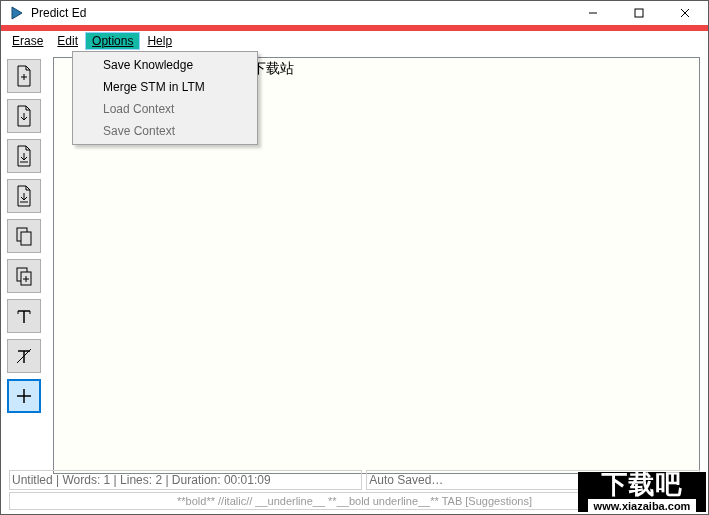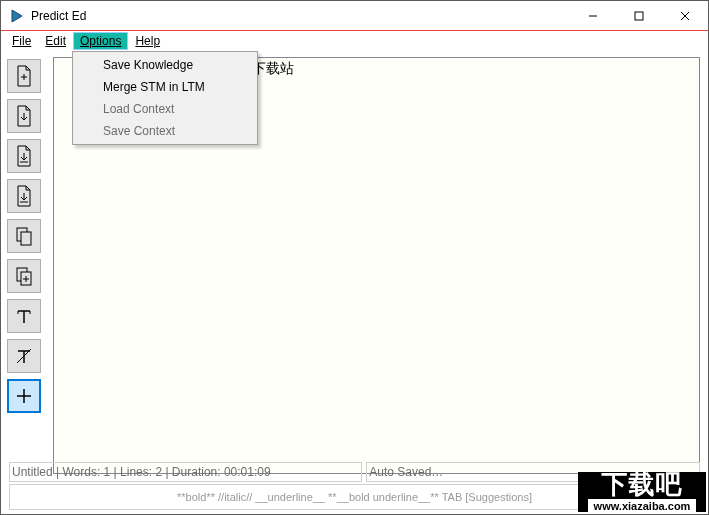--- a/index.html
+++ b/index.html
@@ -12,21 +12,21 @@
     overflow: hidden;
     border: 1px solid #5a5a5a;
     position: relative;
   }
   .titlebar {
     height: 30px;
     display: flex;
     align-items: center;
     padding: 0 0 0 8px;
     background: #fff;
-    border-bottom: 1px solid #ef4444;
+    border-bottom: 6px solid #ef4444;
   }
   .titlebar .app-icon { width: 16px; height: 16px; margin-right: 6px; }
   .titlebar .title { flex: 1; font-size: 12px; color: #000; }
   .win-controls { display: flex; height: 100%; }
   .win-btn { width: 46px; height: 100%; display: flex; align-items: center; justify-content: center; }
   .win-btn svg { stroke: #000; fill: none; }
   .menubar {
     height: 20px;
     display: flex;
     align-items: center;
@@ -97,21 +97,21 @@
     z-index: 10;
   }
   .dropdown-item {
     padding: 4px 8px 4px 28px;
     font-size: 12px;
     color: #000;
     cursor: default;
   }
   .dropdown-item.disabled { color: #6d6d6d; }
   .hintbar {
-    height: 26px;
+    height: 18px;
     display: flex;
     align-items: center;
     justify-content: center;
     font-size: 11px;
     color: #9a9a9a;
     border: 1px solid #d0d0d0;
     margin: 0 8px 4px 8px;
     position: relative;
   }
   .watermark {
@@ -161,21 +161,21 @@
     <div class="win-btn">
       <svg width="10" height="10">
           <line x1="1" y1="1" x2="9" y2="9" stroke-width="1"></line>
           <line x1="9" y1="1" x2="1" y2="9" stroke-width="1"></line>
         </svg>
     </div>
   </div>
 </div>
 
 <div class="menubar">
-  <div class="menu-item"><span class="ul">File</span></div>
+  <div class="menu-item"><span class="ul">Erase</span></div>
   <div class="menu-item"><span class="ul">Edit</span></div>
   <div class="menu-item active"><span class="ul">Options</span></div>
   <div class="menu-item"><span class="ul">Help</span></div>
 </div>
 
 <div class="workspace">
   <div class="toolbar-vert">
     <div class="tool-btn">
       <svg width="20" height="22" viewBox="0 0 20 22">
           <path d="M4 1h8l4 4v16H4z" fill="none" stroke="#000"></path>

